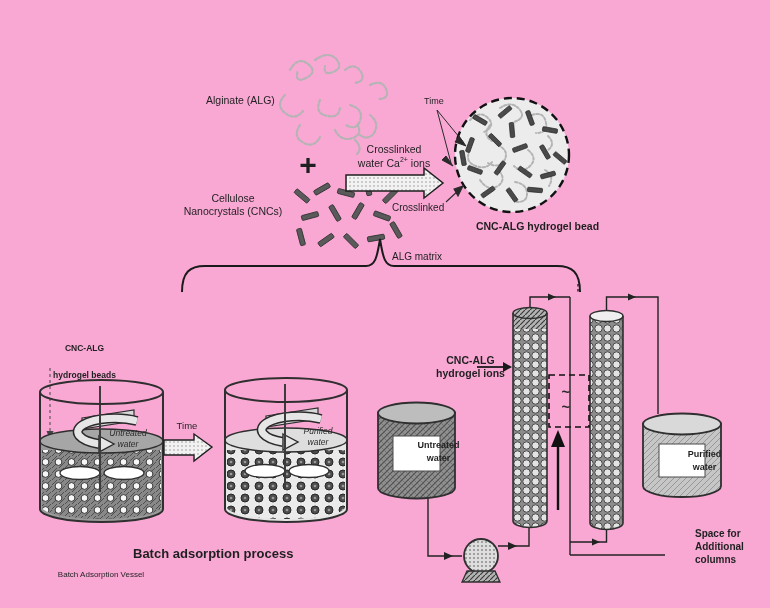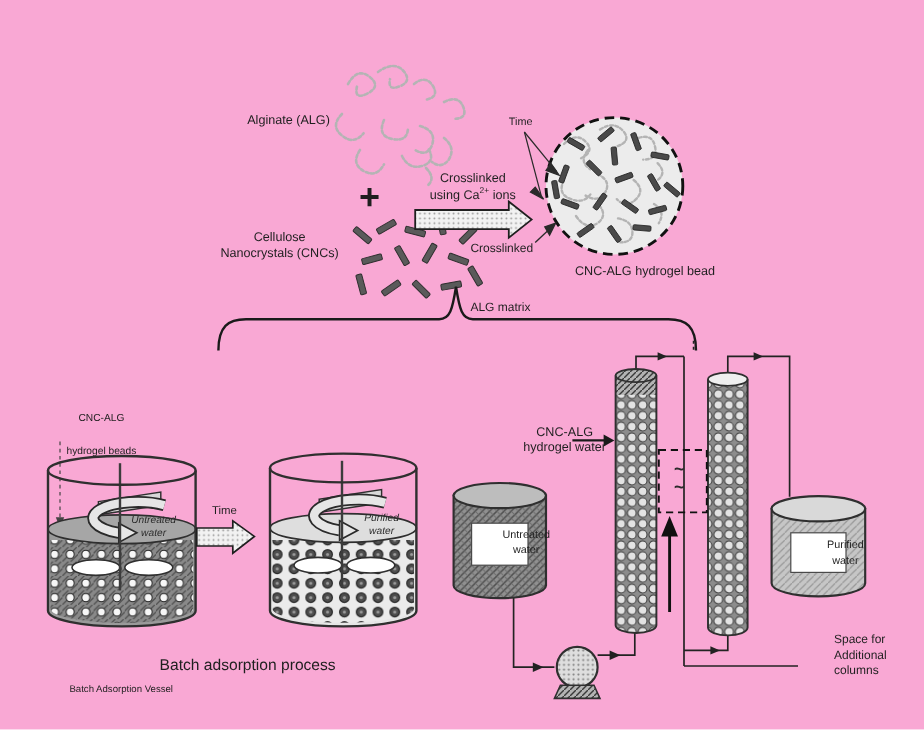--- a/index.html
+++ b/index.html
@@ -1,21 +1,21 @@
 <!DOCTYPE html>
 <html><head>
 <meta charset="utf-8">
 <style>
   html,body{margin:0;padding:0;background:#fff;}
   #canvas{position:relative;width:770px;height:608px;background:#f9a8d4;overflow:hidden;
           font-family:"Liberation Sans", sans-serif;color:#1f1f1f;}
   #art{position:absolute;left:0;top:0;}
   .lbl{position:absolute;line-height:1.15;color:#1f1f1f;white-space:nowrap;}
   .c{text-align:center;transform:translateX(-50%);}
-  .b{font-weight:400;padding-left:45px;}
+  .b{font-weight:700;padding-left:45px;}
   .i{font-style:italic;}
   .s8{font-size:8px;} .s85{font-size:8.5px;} .s9{font-size:9px;} .s95{font-size:9.5px;}
   .s10{font-size:10px;} .s105{font-size:10.5px;} .s13{font-size:13px;}
   .plus{font-size:30px;font-weight:900;}
   .tilde{font-size:15px;font-weight:700;color:#2b2b2b;}
   .gap{margin-left:3px;}
   sup{font-size:7px;}
 </style>
 </head>
 <body>
@@ -250,38 +250,38 @@
     <line x1="477" y1="367" x2="506" y2="367" stroke="#1a1a1a" stroke-width="1.8"></line>
     <polygon points="503,362 512,367 503,372" fill="#1a1a1a"></polygon>
   </g>
 </svg>
 
 <div class="lbl s105" style="left:206px;top:94px;">Alginate (ALG)</div>
 <div class="lbl plus c" style="left:308px;top:148px;">+</div>
 <div class="lbl s105 c" style="left:233px;top:192px;">Cellulose</div>
 <div class="lbl s105 c" style="left:233px;top:205px;">Nanocrystals (CNCs)</div>
 <div class="lbl s105 c" style="left:394px;top:143px;">Crosslinked</div>
-<div class="lbl s105 c" style="left:394px;top:156px;"><span>using Ca</span><sup>2+</sup><span class="gap">ions</span></div>
+<div class="lbl s105 c" style="left:394px;top:156px;"><span>water Ca</span><sup>2+</sup><span class="gap">ions</span></div>
 <div class="lbl s9" style="left:424px;top:96px;">Time</div>
 <div class="lbl s10" style="left:392px;top:202px;">Crosslinked</div>
 <div class="lbl s10" style="left:392px;top:215px;margin-top:36px;">ALG matrix</div>
 <div class="lbl s105 b c" style="left:515px;top:220px;">CNC-ALG hydrogel bead</div>
 
 <div class="lbl s85 b c" style="left:62px;top:344px;">CNC-ALG</div>
 <div class="lbl s85 b c" style="left:62px;top:354px;margin-top:17px;">hydrogel beads</div>
 <div class="lbl s85 i c" style="left:128px;top:429px;color:#2b2b2b;">Untreated</div>
 <div class="lbl s85 i c" style="left:128px;top:440px;color:#2b2b2b;">water</div>
 <div class="lbl s8 c" style="left:101px;top:570px;">Batch Adsorption Vessel</div>
 <div class="lbl s95 c" style="left:187px;top:421px;">Time</div>
 <div class="lbl s85 i c" style="left:318px;top:427px;color:#2b2b2b;">Purified</div>
 <div class="lbl s85 i c" style="left:318px;top:438px;color:#2b2b2b;">water</div>
 <div class="lbl s13 b" style="left:88px;top:547px;">Batch adsorption process</div>
 
 <div class="lbl s105 b c" style="left:448px;top:354px;">CNC-ALG</div>
-<div class="lbl s105 b c" style="left:448px;top:367px;">hydrogel water</div>
+<div class="lbl s105 b c" style="left:448px;top:367px;">hydrogel ions</div>
 <div class="lbl s9 b c" style="left:416px;top:440px;">Untreated</div>
 <div class="lbl s9 b c" style="left:416px;top:453px;">water</div>
 <div class="lbl s9 b c" style="left:682px;top:449px;">Purified</div>
 <div class="lbl s9 b c" style="left:682px;top:462px;">water</div>
 <div class="lbl s10 b" style="left:650px;top:528px;">Space for</div>
 <div class="lbl s10 b" style="left:650px;top:541px;">Additional</div>
 <div class="lbl s10 b" style="left:650px;top:554px;">columns</div>
 <div class="lbl tilde c" style="left:566px;top:383px;">~</div>
 <div class="lbl tilde c" style="left:566px;top:398px;">~</div>
 

